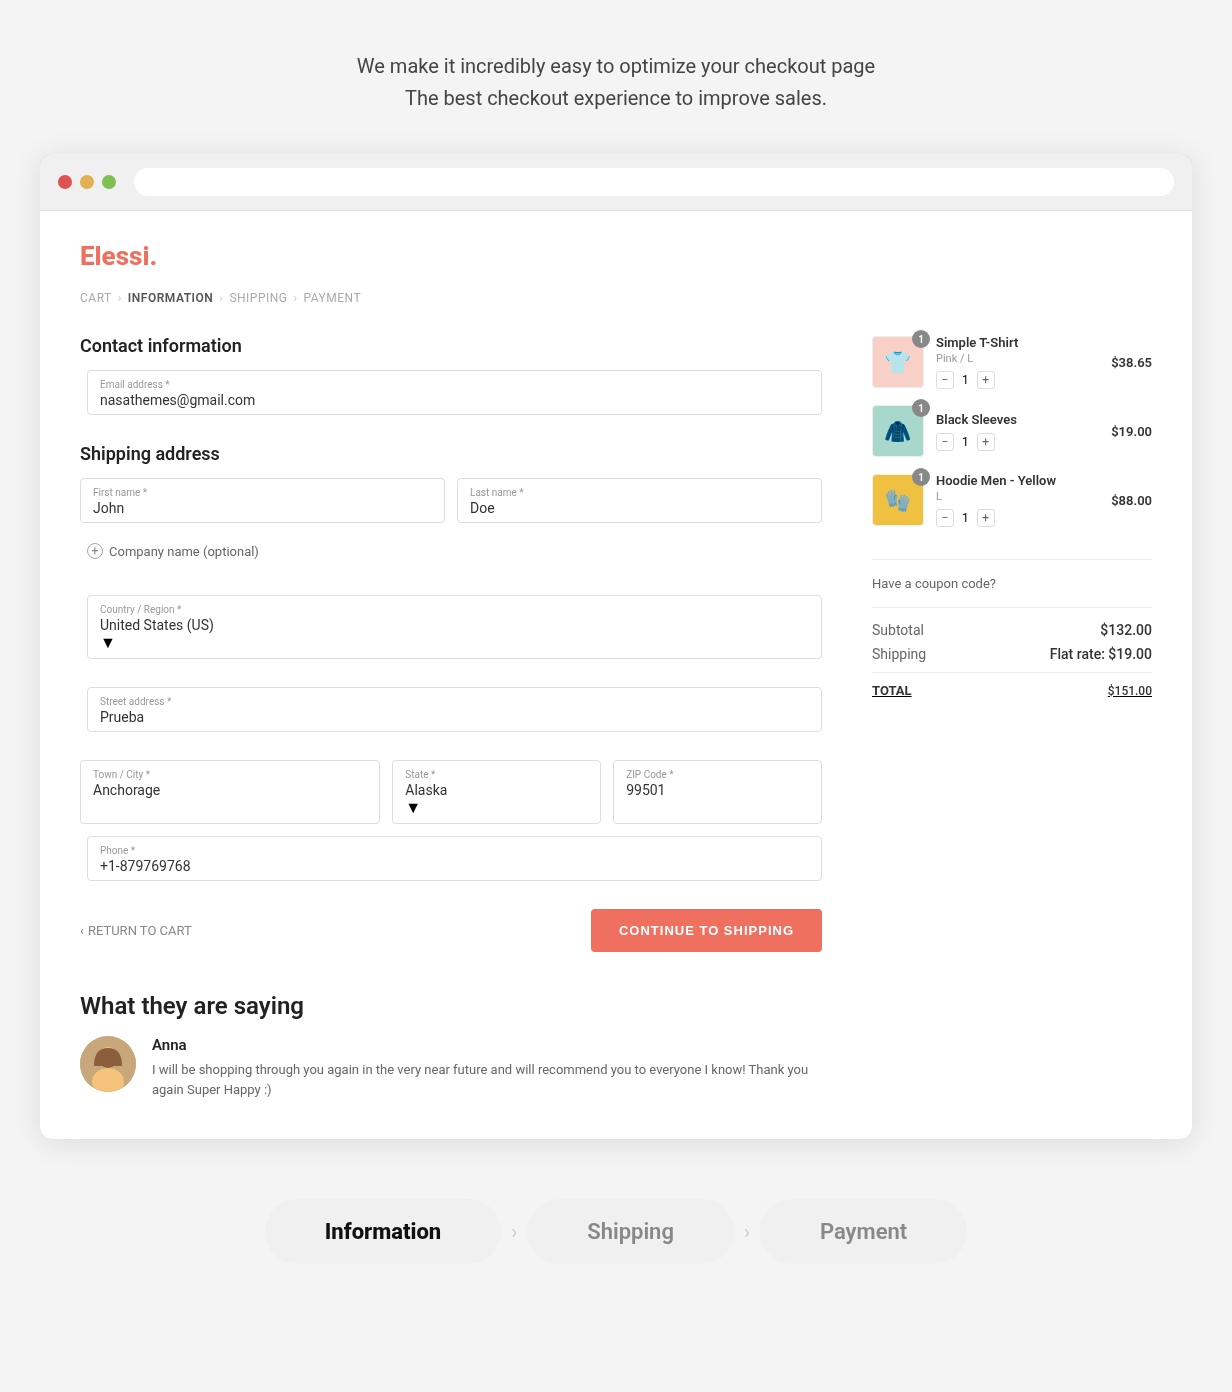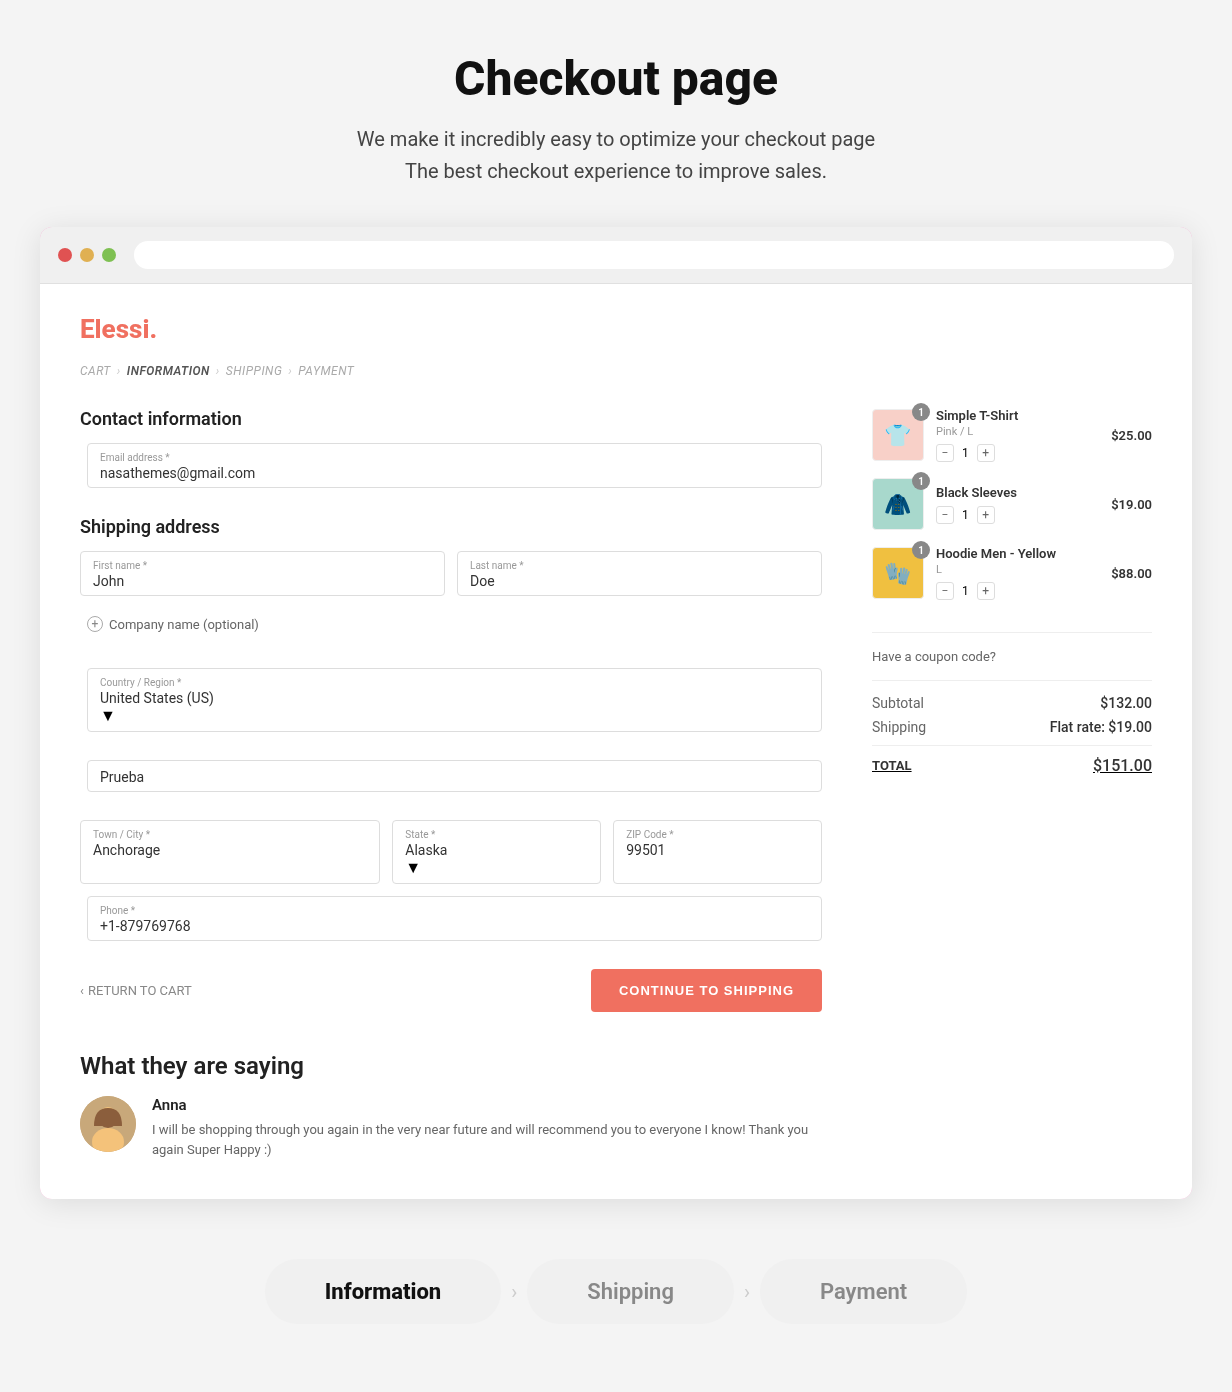--- a/index.html
+++ b/index.html
@@ -89,21 +89,20 @@
     }
 
     .breadcrumb {
       display: flex;
       gap: 6px;
       font-size: 12px;
       color: #aaa;
       margin-bottom: 30px;
       text-transform: uppercase;
       letter-spacing: 0.5px;
-      font-style: italic;
     }
 
     .breadcrumb .active {
       color: #555;
       font-weight: 600;
     }
 
     .breadcrumb .sep {
       color: #ccc;
     }
@@ -404,21 +403,21 @@
     .total-row.grand {
       font-size: 16px;
       font-weight: 700;
       margin-top: 10px;
       padding-top: 10px;
       border-top: 1px solid #eee;
       text-decoration: underline;
     }
 
     .total-row.grand .label { color: #333; font-weight: 700; text-transform: uppercase; font-size: 13px; }
-    .total-row.grand .value { color: #333; font-size: 16px; }
+    .total-row.grand .value { color: #333; font-size: 12px; }
 
     
     .bottom-tabs {
       display: flex;
       align-items: center;
       justify-content: center;
       gap: 0;
       margin-top: 10px;
       padding: 20px 40px;
     }
@@ -444,21 +443,20 @@
       color: #ccc;
       margin: 0 10px;
     }
   </style>
 </head>
 <body>
 
 <div class="page-wrapper">
 
   <div class="page-header">
-    <h1 class="page-title">Checkout page</h1>
     <p class="page-subtitle">We make it incredibly easy to optimize your checkout page</p>
     <p class="page-subtitle">The best checkout experience to improve sales.</p>
   </div>
 
   <div class="browser-mock">
     <div class="browser-bar">
       <div class="browser-dot dot-red"></div>
       <div class="browser-dot dot-yellow"></div>
       <div class="browser-dot dot-green"></div>
       <div class="browser-url-bar"></div>
@@ -517,20 +515,21 @@
           <div class="form-group">
             <div class="input-wrapper select-wrapper">
               <span class="input-label">Country / Region *</span>
               <div class="input-value">United States (US)</div>
               <span class="select-arrow">▼</span>
             </div>
           </div>
 
           <div class="form-group">
             <div class="input-wrapper">
+              <span class="input-label">Street address *</span>
               <div class="input-value">Prueba</div>
             </div>
           </div>
 
           <div class="three-col">
             <div class="input-wrapper">
               <span class="input-label">Town / City *</span>
               <div class="input-value">Anchorage</div>
             </div>
             <div class="input-wrapper select-wrapper">
@@ -591,21 +590,21 @@
               </div>
               <div class="item-details">
                 <div class="item-name">Simple T-Shirt</div>
                 <div class="item-variant">Pink / L</div>
                 <div class="item-qty-ctrl">
                   <div class="qty-btn">−</div>
                   <span>1</span>
                   <div class="qty-btn">+</div>
                 </div>
               </div>
-              <div class="item-price">$25.00</div>
+              <div class="item-price">$38.65</div>
             </div>
 
             <div class="order-item">
               <div class="item-image-wrap">
                 <div class="item-img item-img-sleeves">🧥</div>
                 <div class="item-badge">1</div>
               </div>
               <div class="item-details">
                 <div class="item-name">Black Sleeves</div>
                 <div class="item-variant"></div>

